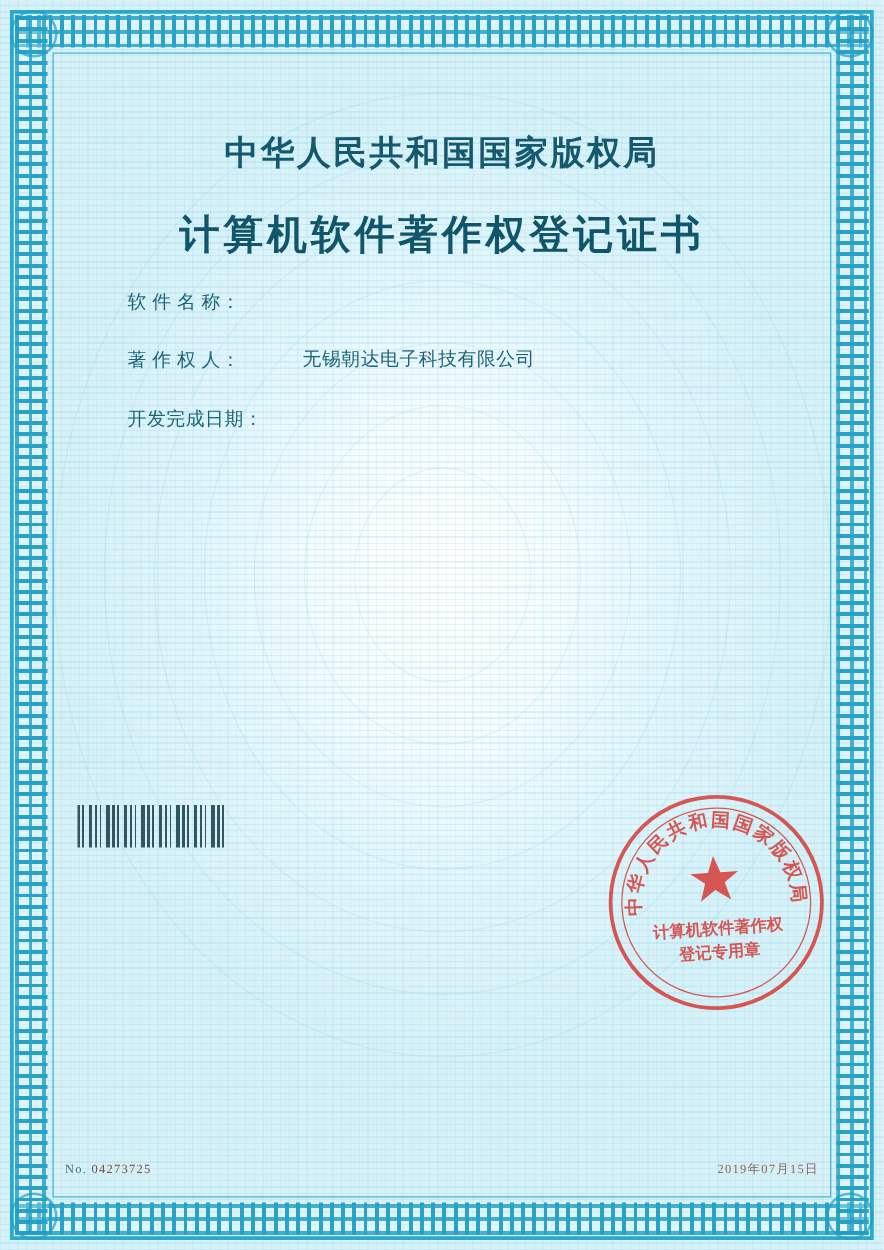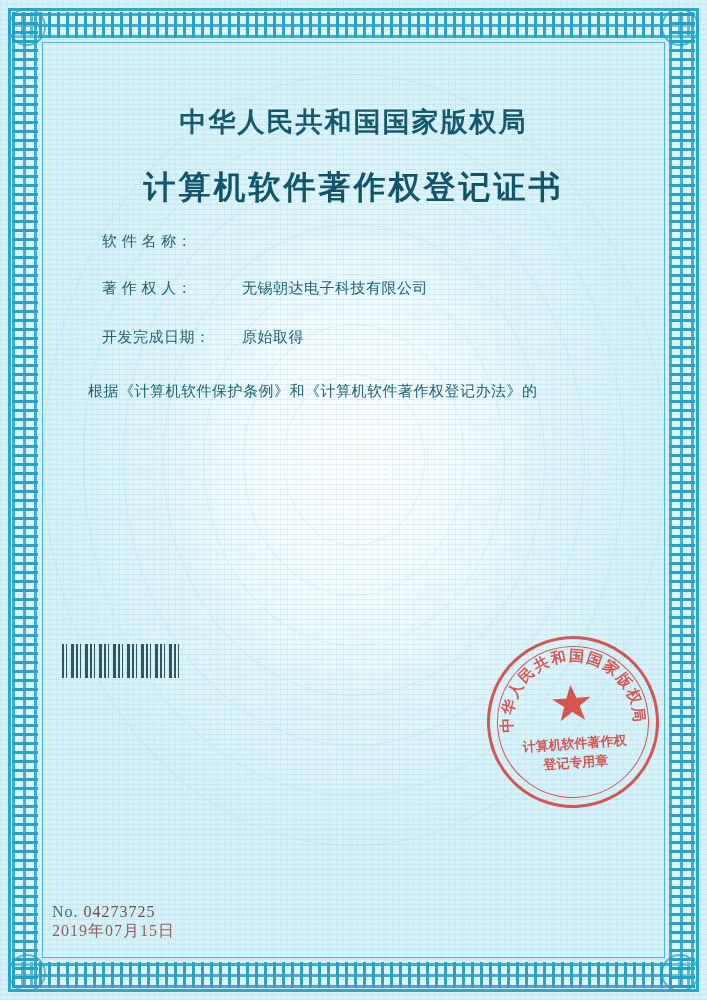--- a/index.html
+++ b/index.html
@@ -268,23 +268,22 @@
 
   
   .footer {
     position: absolute;
     left: 52px;
     right: 52px;
     bottom: 58px;
     display: flex;
     justify-content: space-between;
     align-items: baseline;
-    font-size: 16px;
+    font-size: 10px;
     color: #6f4540;
-    flex-direction: column;
   }
   .serial {
     color: #7a4a44;
     letter-spacing: 1px;
     font-family: "Liberation Serif", serif;
   }
   .serial .prefix { color: #3d6d7c; }
   .issue-date {
     color: #8a5148;
     letter-spacing: 1px;
@@ -334,29 +333,27 @@
 
       <div class="field-row">
         <div class="field-label">著 作 权 人：</div>
         <div class="field-value">无锡朝达电子科技有限公司</div>
       </div>
 
 
 
       <div class="field-row">
         <div class="field-label">开发完成日期：</div>
-        <div class="field-value">原始取得</div>
       </div>
 
 
 
     </div>
 
     <div class="statement">
-      <div><span class="indent"></span><span>根据《计算机软件保护条例》和《计算机软件著作权登记办法》的</span></div>
     </div>
 
   </div>
 
   <div class="barcode"></div>
 
   <div class="seal">
     <div class="seal-inner-ring"></div>
     <div class="seal-arc-text">
       <svg viewBox="0 0 166 166" xmlns="http://www.w3.org/2000/svg">

